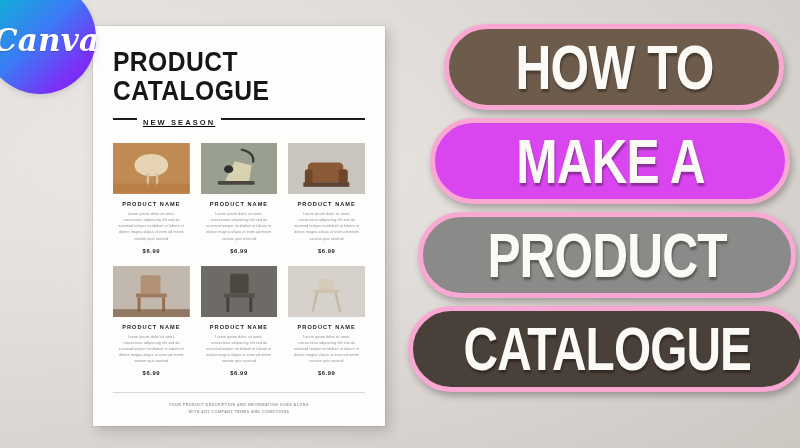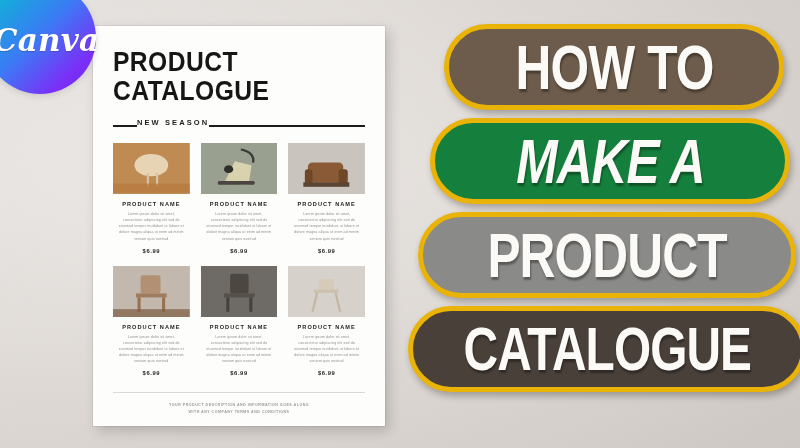--- a/index.html
+++ b/index.html
@@ -53,22 +53,22 @@
     line-height:1.02;
     letter-spacing:.5px;
     color:#161616;
     transform:scaleX(.88);
     transform-origin:left center;
     margin-top:4px;
   }
   .page-title .l2{ display:block; }
 
   .season-row{
-    display:flex; align-items:flex-end; 
-    margin-top:13px; margin-bottom:2px;
+    display:flex; align-items:flex-start; gap:6px;
+    margin-top:13px; margin-bottom:2px;text-decoration:underline;
   }
   .rule{ height:2px; background:#1c1c1c; }
   .rule-left{ width:24px; flex:0 0 24px; }
   .rule-right{ flex:1 1 auto; }
   .season-label{
     font-size:7.5px; font-weight:bold; letter-spacing:2.1px;
     color:#1c1c1c; white-space:nowrap;
   }
 
   
@@ -116,21 +116,21 @@
   .pills{
     position:absolute; right:0; top:24px;
     width:392px; height:404px;
     z-index:5;
     display:flex; flex-direction:column; justify-content:flex-start;
     gap:8px;
   }
   .pill{
     position:relative;
     border-radius:999px;
-    border:5px solid #eab308;
+    border:5px solid #f9a8d4;
     display:flex; align-items:center; justify-content:center;
     box-shadow:2px 4px 7px rgba(0,0,0,.28);
     height:86px;
   }
   .pill-text{
     font-family:"Liberation Sans", sans-serif;
     font-weight:bold;
     color:#fbfaf7;
     font-size:54px;
     letter-spacing:-1px;
@@ -257,21 +257,21 @@
   <div class="page-footer">
     <div class="footer-line">YOUR PRODUCT DESCRIPTION AND INFORMATION GOES ALONG</div>
     <div class="footer-line">WITH ANY COMPANY TERMS AND CONDITIONS</div>
   </div>
 </div>
 
 <div class="pills" id="title-pill-stack">
     <div class="pill pill-1" style="background: rgb(109, 92, 75);">
       <span class="pill-text">HOW TO</span>
     </div>
-    <div class="pill pill-2" style="background: #15803d; font-style: italic;">
+    <div class="pill pill-2" style="background: #d946ef;">
       <span class="pill-text">MAKE A</span>
     </div>
     <div class="pill pill-3" style="background: rgb(138, 138, 136);">
       <span class="pill-text">PRODUCT</span>
     </div>
     <div class="pill pill-4" style="background: rgb(74, 64, 58);">
       <span class="pill-text">CATALOGUE</span>
     </div>
   </div>
 

